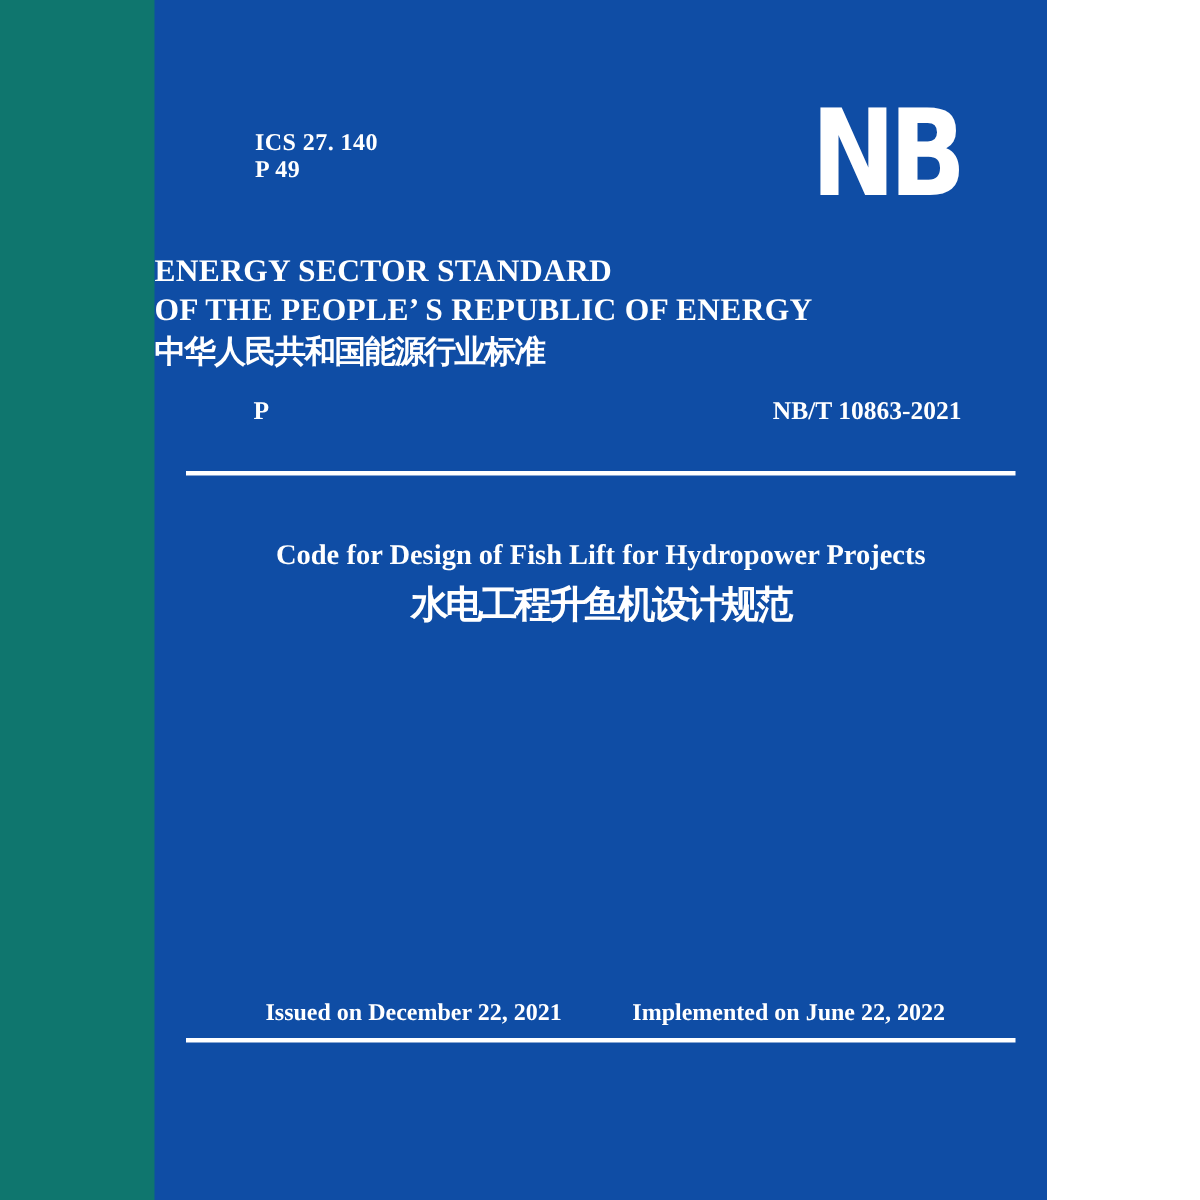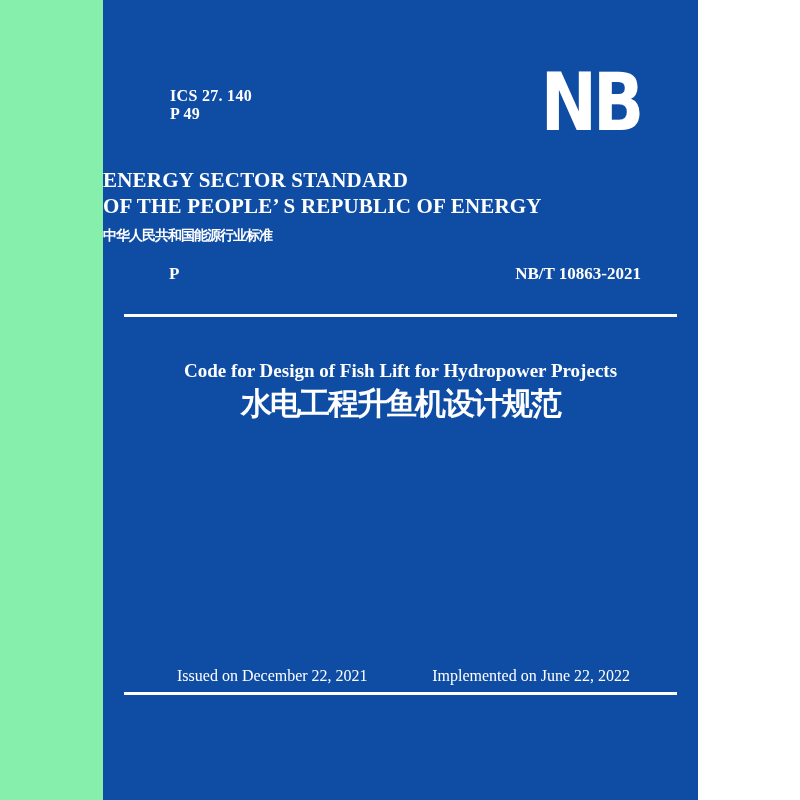--- a/index.html
+++ b/index.html
@@ -8,21 +8,21 @@
     width: 800px;
     height: 800px;
     background: #ffffff;
     overflow: hidden;
     font-family: "Liberation Serif", "DejaVu Serif", serif;
   }
   .canvas {
     position: relative;
     width: 632px;
     height: 800px;
-    background: #86efac;
+    background: #0f766e;
   }
   .cover {
     position: absolute;
     left: 103px;
     top: 0;
     width: 595px;
     height: 800px;
     background: #0F4DA5;
     color: #ffffff;
   }
@@ -60,21 +60,21 @@
   .std-heading .en {
     font-size: 21px;
     font-weight: bold;
     line-height: 25.5px;
     letter-spacing: 0.2px;
     white-space: nowrap;
   }
   .std-heading .cn {
     margin-top: 5px;
     font-family: "Liberation Sans", "DejaVu Sans", sans-serif;
-    font-size: 14px;
+    font-size: 21px;
     font-weight: bold;
     line-height: 22px;
     letter-spacing: -1px;
     white-space: nowrap;
   }
   .code-row {
     position: absolute;
     left: 0;
     top: 265px;
     width: 100%;
@@ -114,34 +114,34 @@
     font-weight: bold;
     line-height: 26px;
     white-space: nowrap;
   }
   .title-cn {
     position: absolute;
     left: 0;
     top: 388px;
     width: 100%;
     text-align: center;
-    font-size: 31px;
+    font-size: 25px;
     font-weight: bold;
     letter-spacing: -2px;
     line-height: 32px;
     white-space: nowrap;
   }
   .dates-row {
     position: absolute;
     left: 0;
     top: 668px;
     width: 100%;
     height: 16px;
     font-size: 16px;
-    font-weight: normal;
+    font-weight: bold;
     line-height: 16px;
   }
   .issued-on {
     position: absolute;
     left: 74px;
     top: 0;
     white-space: nowrap;
   }
   .implemented-on {
     position: absolute;

